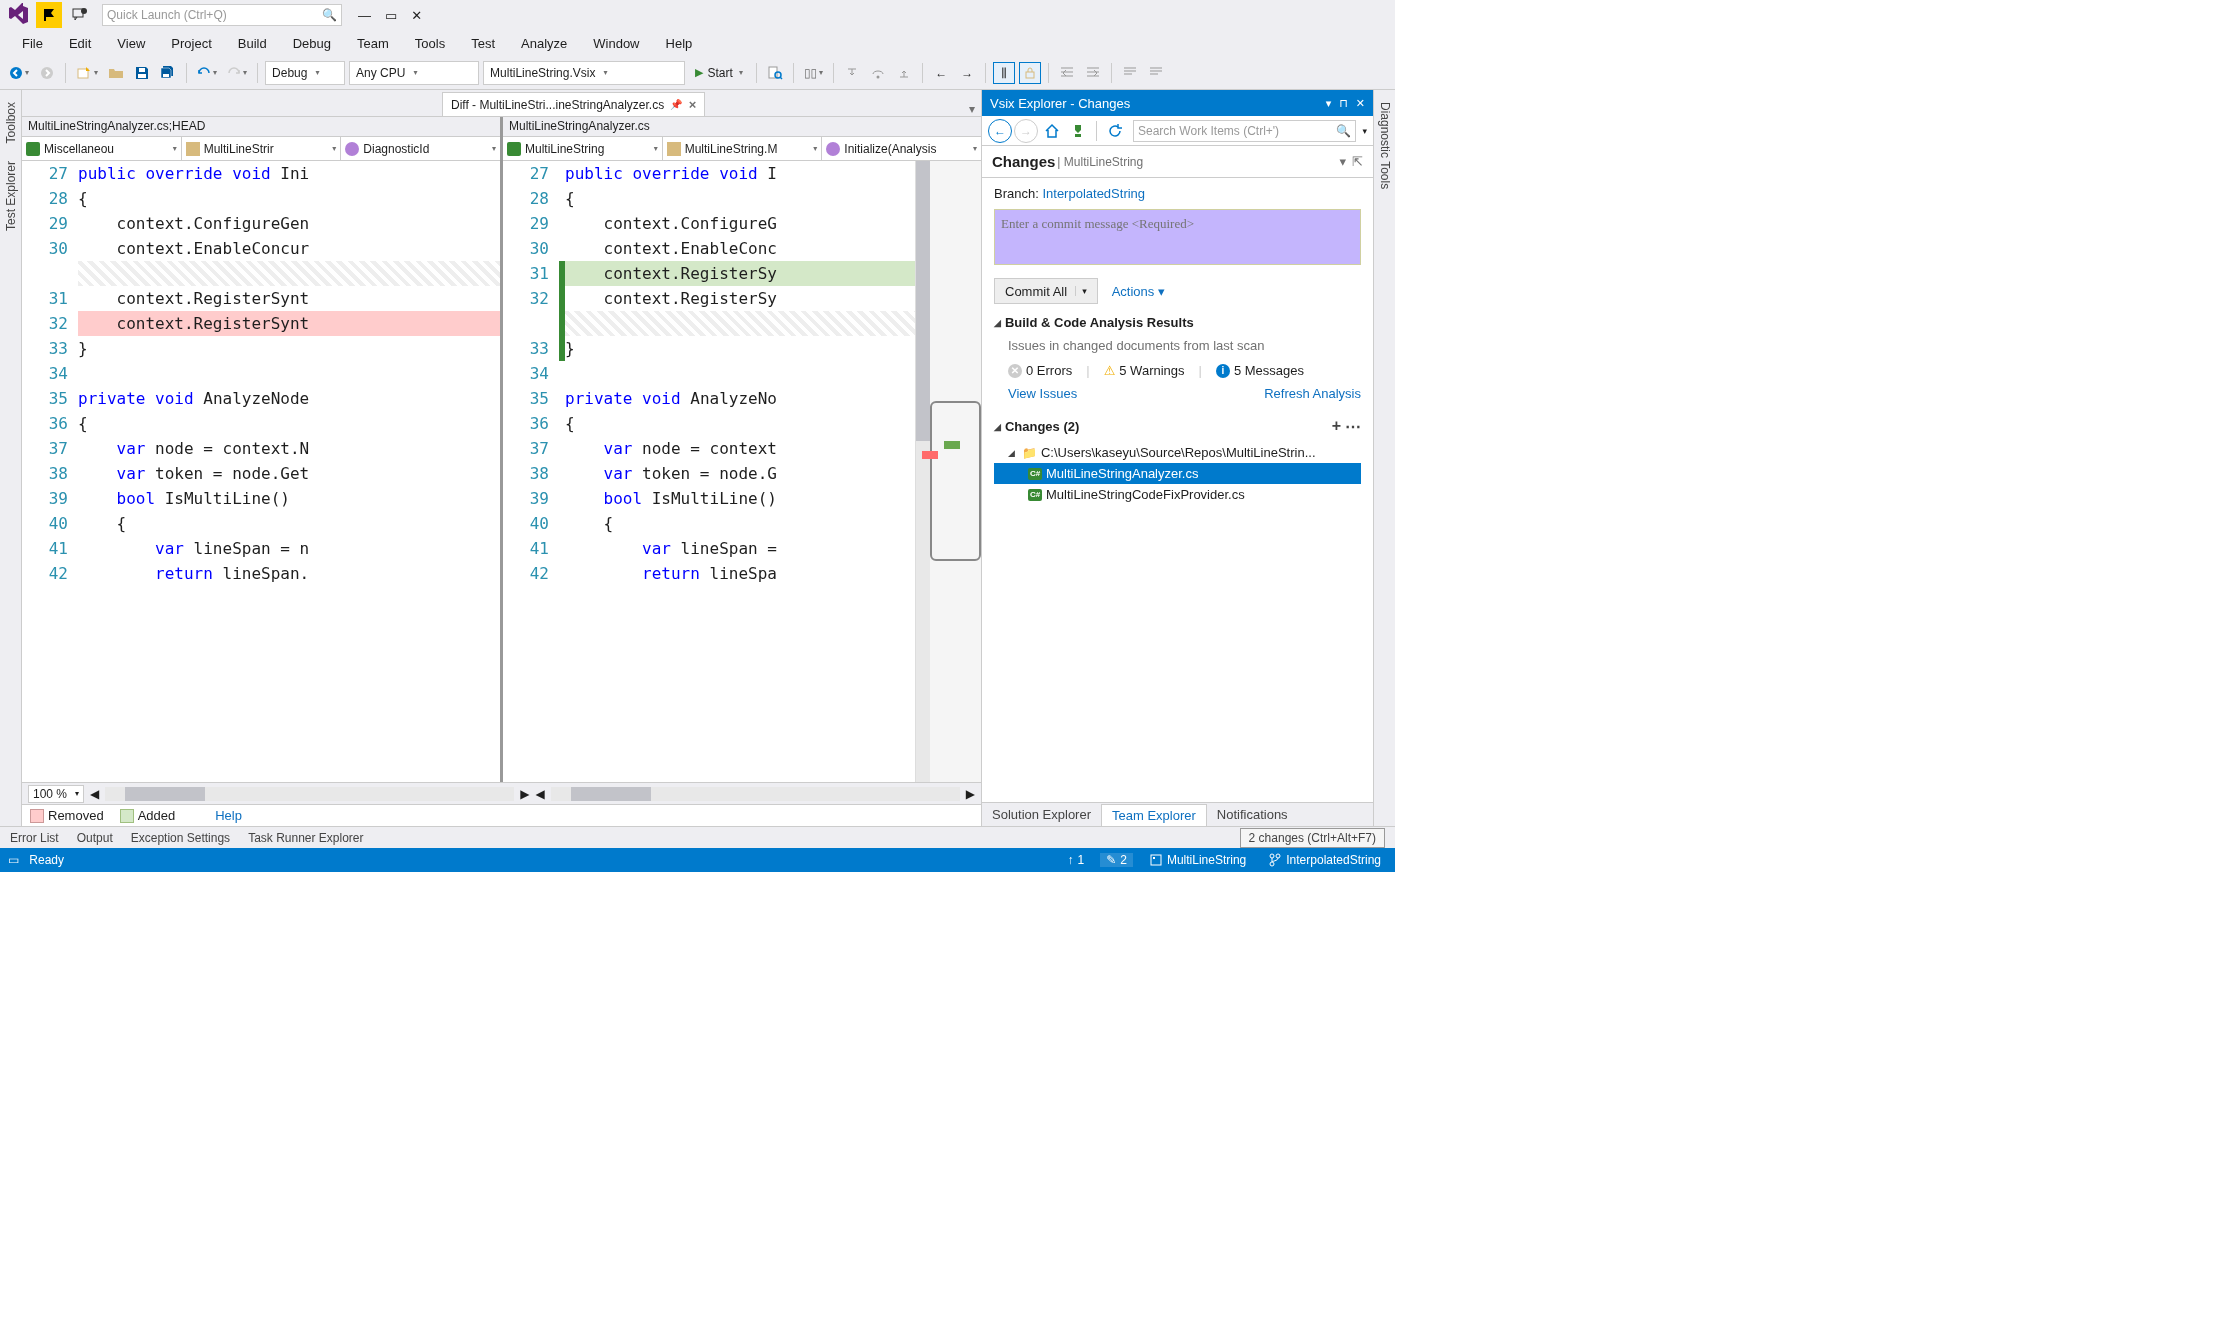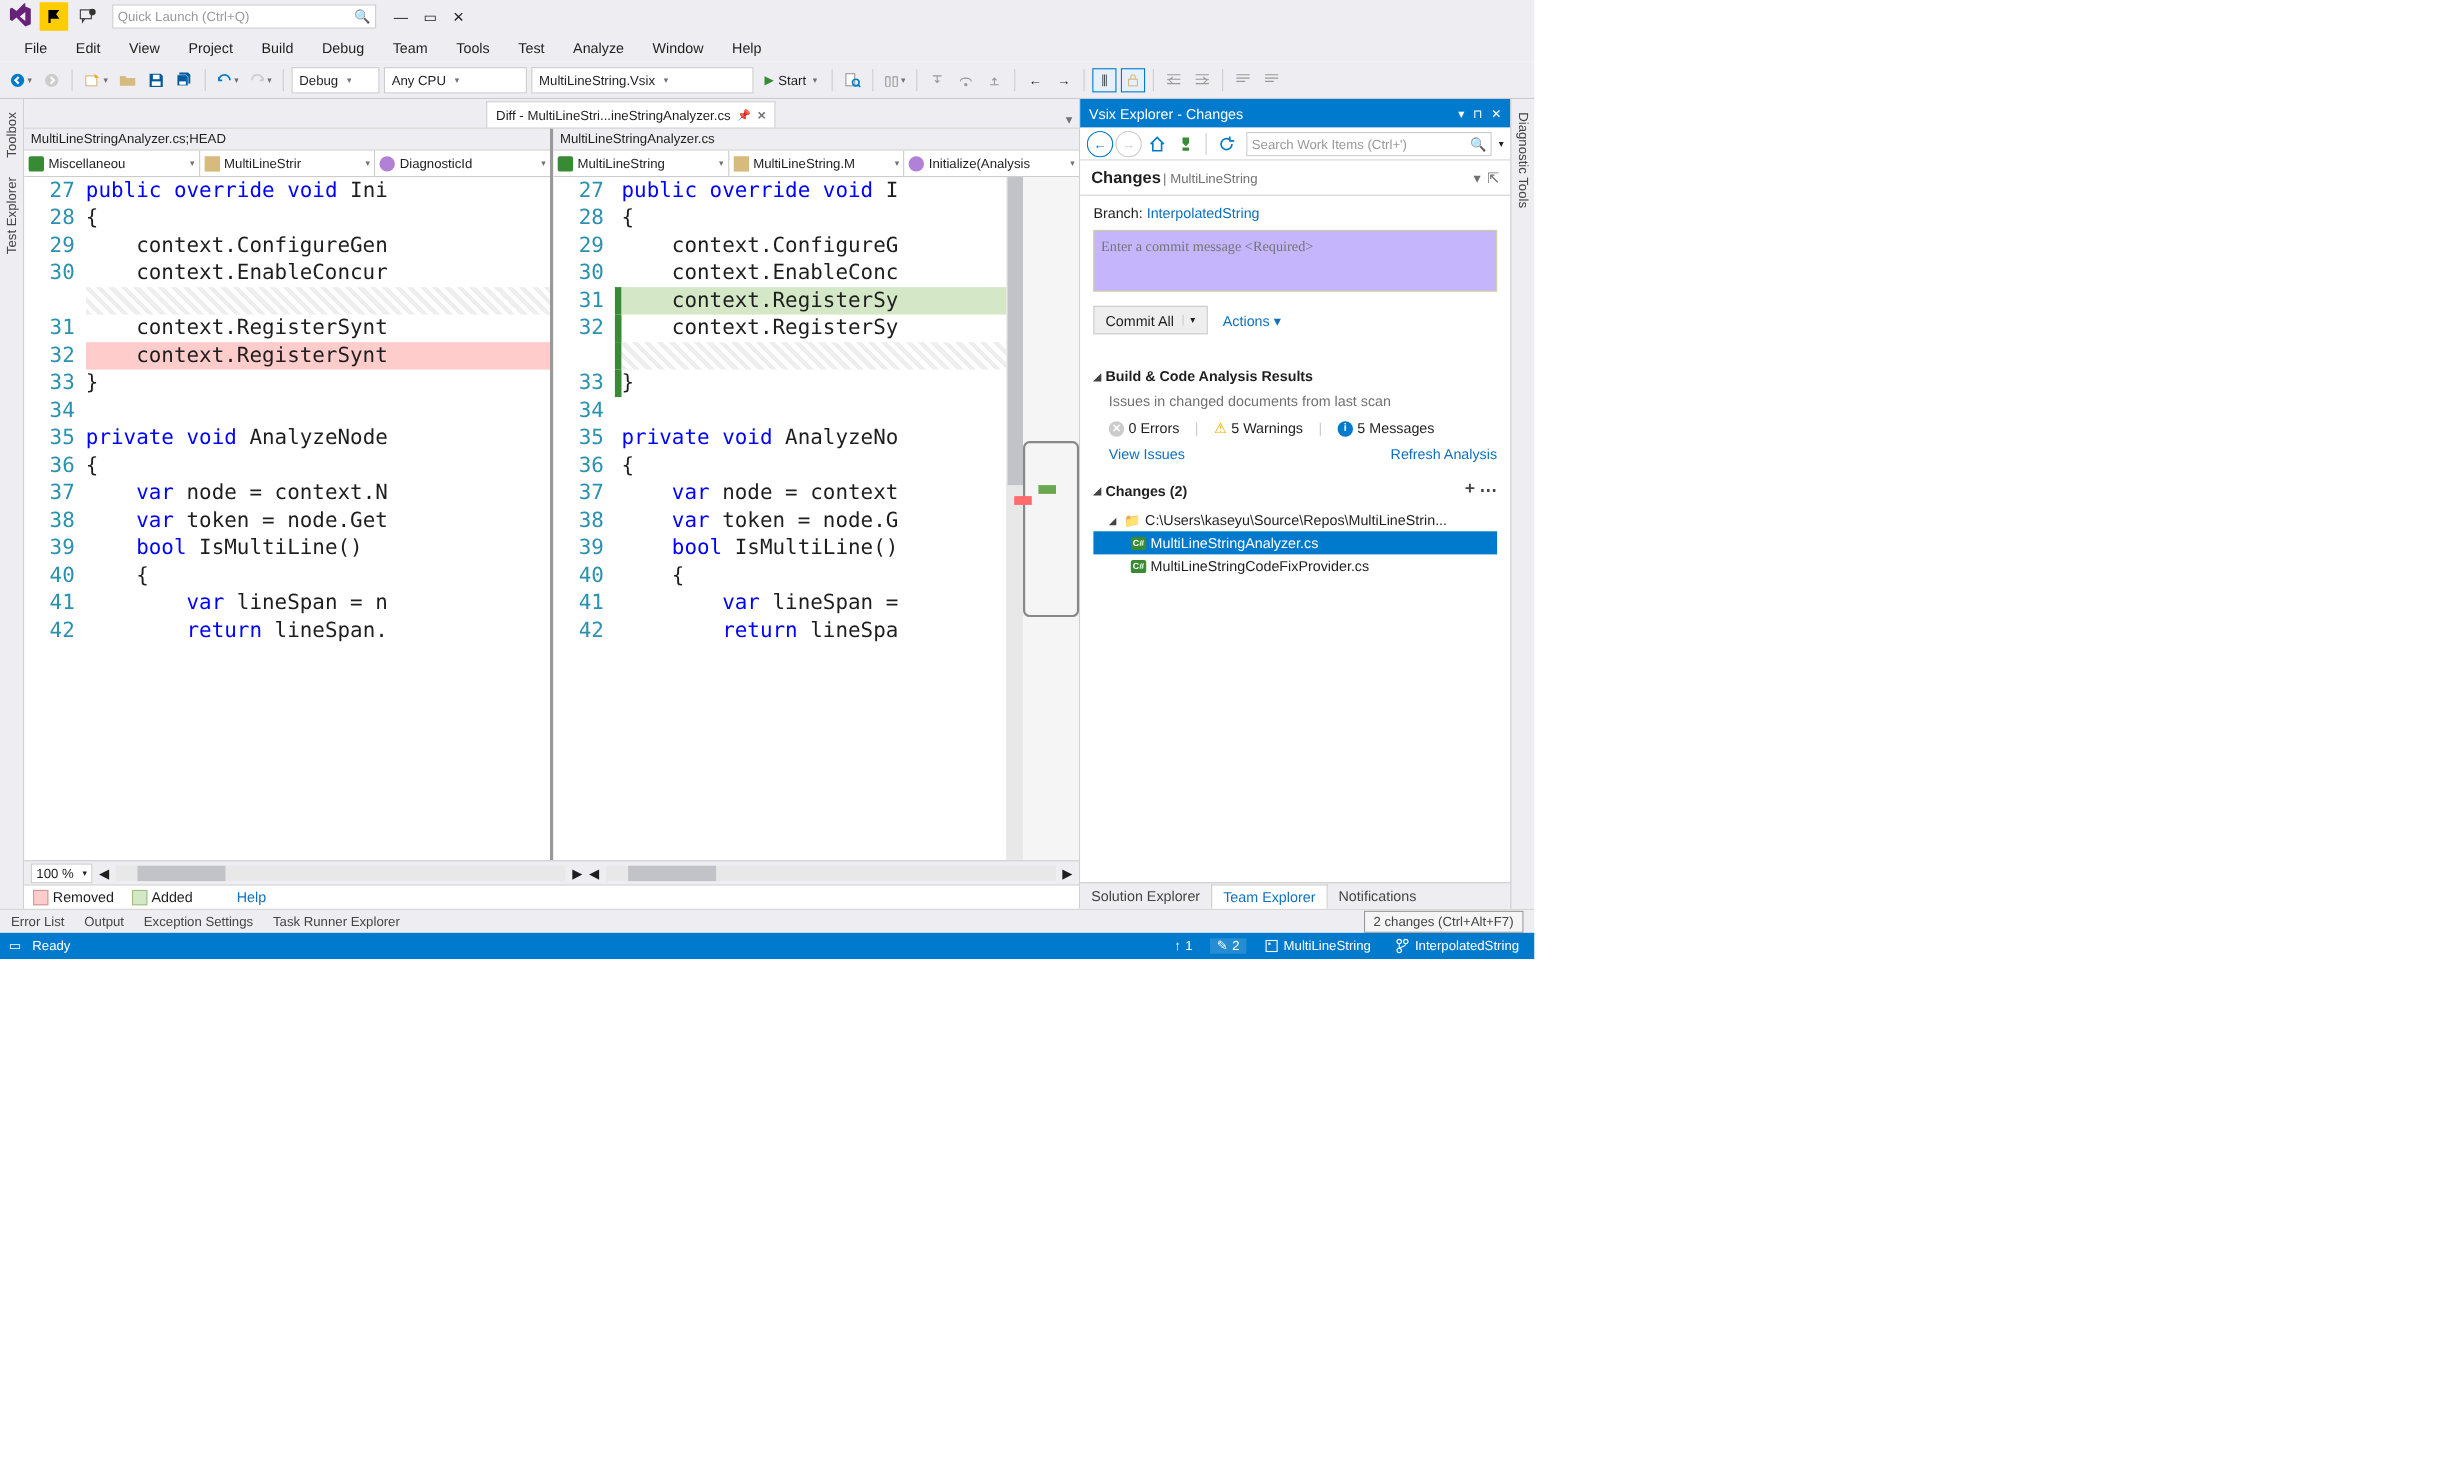--- a/index.html
+++ b/index.html
@@ -57,21 +57,21 @@
   .pane-header { height: 20px; background: #eeeef2; border-bottom: 1px solid #ccc; padding: 2px 6px; font-size: 12px; }
   .nav-bar { height: 24px; background: #fff; border-bottom: 1px solid #ccc; display: flex; }
   .nav-combo { flex: 1; border-right: 1px solid #ccc; display: flex; align-items: center; padding: 0 4px; font-size: 12px; overflow: hidden; white-space: nowrap; }
   .nav-combo:last-child { border-right: none; }
   .nav-combo .nav-icon { width: 14px; height: 14px; margin-right: 4px; flex-shrink: 0; }
   .nav-combo::after { content: '▾'; font-size: 8px; margin-left: auto; color: #717171; }
   .nav-combo.csharp .nav-icon { background: #388a34; border-radius: 2px; }
   .nav-combo.class .nav-icon { background: #d7ba7d; }
   .nav-combo.member .nav-icon { background: #b180d7; border-radius: 50%; }
   
-  .code-area { flex: 1; display: flex; font-family: Consolas, monospace; font-size: 19px; overflow: hidden; position: relative; }
+  .code-area { flex: 1; display: flex; font-family: Consolas, monospace; font-size: 16px; overflow: hidden; position: relative; }
   .gutter { width: 56px; text-align: right; padding-right: 10px; color: #2b91af; background: #fff; }
   .code-lines { flex: 1; white-space: pre; overflow: hidden; }
   .code-line { height: 25px; line-height: 25px; }
   .gutter .code-line { padding-right: 0; }
   .kw { color: #0000ff; }
   .line-removed { background: #ffcccc; }
   .line-added { background: #d4e8c8; }
   .line-hatch { background: repeating-linear-gradient(45deg, #eee, #eee 4px, #fff 4px, #fff 8px); }
   .change-bar { width: 6px; background: #fff; }
   .change-bar .mark-green { background: #388a34; height: 25px; }
@@ -105,21 +105,21 @@
   .te-toolbar .tebtn.circle { border: 1px solid #007acc; }
   .te-toolbar .search { flex: 1; height: 22px; border: 1px solid #ccc; padding: 0 4px; color: #999; display: flex; align-items: center; margin: 0 4px; }
   .te-toolbar .search .search-icon { margin-left: auto; }
   .te-title { height: 32px; background: #fff; border-bottom: 1px solid #ccc; display: flex; align-items: center; padding: 0 10px; font-size: 15px; }
   .te-title .sub { color: #717171; font-weight: normal; font-size: 12px; margin-left: 2px; }
   .te-title .actions { margin-left: auto; color: #717171; font-size: 13px; display: flex; gap: 6px; }
   .te-body { flex: 1; background: #fff; padding: 8px 12px; overflow: auto; }
   .te-body .branch { font-size: 13px; margin-bottom: 8px; }
   .te-body .branch a { color: #0e70c0; text-decoration: none; }
   .commit-msg { width: 100%; height: 56px; background: #c4b5fd; border: 1px solid #d0d0a0; padding: 6px; font-size: 13px; font-family: 'Segoe UI'; color: #666; resize: none; margin-bottom: 10px; }
-  .commit-row { display: flex; align-items: center; gap: 14px; margin-bottom: 24px; }
+  .commit-row { display: flex; align-items: center; gap: 14px; margin-bottom: 5px; }
   .commit-btn { height: 26px; border: 1px solid #ccc; background: #eee; display: flex; align-items: center; padding: 0 10px; font-size: 13px; }
   .commit-btn .drop { border-left: 1px solid #ccc; margin-left: 8px; padding-left: 6px; font-size: 9px; }
   .actions-link { color: #0e70c0; font-size: 13px; }
   .section-hdr { font-weight: 600; font-size: 13px; padding: 6px 0; display: flex; align-items: center; gap: 4px; }
   .section-hdr::before { content: '◢'; font-size: 9px; color: #444; }
   .issues-text { color: #717171; font-size: 13px; padding: 2px 0 8px 14px; }
   .stats-row { display: flex; align-items: center; gap: 14px; padding: 2px 0 8px 14px; font-size: 13px; }
   .stats-row .stat { display: flex; align-items: center; gap: 4px; }
   .icon-err { width: 14px; height: 14px; border-radius: 50%; background: #ccc; display: inline-flex; align-items: center; justify-content: center; color: #fff; font-size: 10px; font-weight: bold; }
   .icon-warn { color: #f0ad00; font-size: 13px; }

